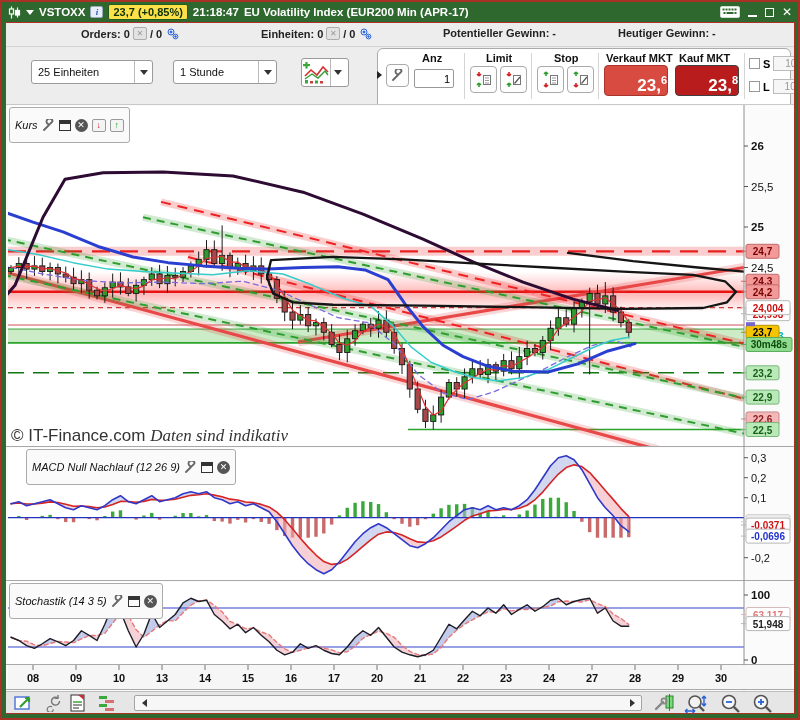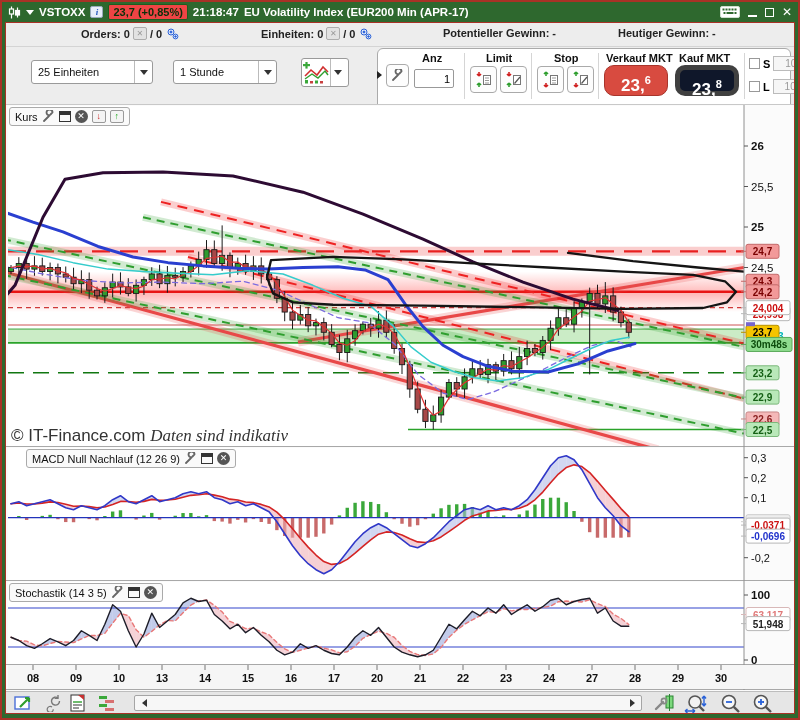--- a/index.html
+++ b/index.html
@@ -1,21 +1,21 @@
 <!DOCTYPE html>
 <html><head>
 <meta charset="utf-8">
 <style>
   * { box-sizing: border-box; margin:0; padding:0; }
   html,body { width:800px; height:720px; font-family:"Liberation Sans","DejaVu Sans",sans-serif; }
   .window { width:800px; height:720px; background:#2e682e; border:2px solid #a83226; display:flex; flex-direction:column; }
   
   .titlebar { height:20px; flex:none; display:flex; align-items:center; padding:0 6px; gap:5px; color:#fff; font-size:11.5px; font-weight:bold; }
   .tb-right { margin-left:auto; display:flex; align-items:center; gap:8px; }
-  .price-badge { background:#ef4444; border:1px solid #1e5c1e; color:#0a300a; padding:0 4px; border-radius:2px; font-size:11px; line-height:14px; }
+  .price-badge { background:#fde047; border:1px solid #1e5c1e; color:#0a300a; padding:0 4px; border-radius:2px; font-size:11px; line-height:14px; }
   .tri-down { width:0; height:0; border-left:4px solid transparent; border-right:4px solid transparent; border-top:5px solid #fff; display:inline-block; }
   .info-ic { background:#e8eef8; color:#2255bb; border:1px solid #9ab; width:13px; height:12px; font-size:9px; text-align:center; line-height:11px; border-radius:2px; font-style:italic; font-family:"Liberation Serif",serif; }
   .win-btn { color:#fff; font-size:12px; line-height:12px; font-weight:bold; }
   .minic { display:inline-block; width:9px; height:9px; border-bottom:2px solid #fff; }
   .maxic { display:inline-block; width:9px; height:9px; border:1.5px solid #fff; }
   
   .frame { flex:1; margin:0 3px 4px 3px; border:1px solid #a83226; background:#ededed; display:flex; flex-direction:column; overflow:hidden; }
   .statusrow { height:24px; flex:none; position:relative; background:#ededed; border-bottom:1px solid #d4d4d4; font-size:11px; font-weight:bold; color:#222; }
   .statusrow .blk { position:absolute; top:4px; display:flex; align-items:center; gap:3px; }
   .dis-ic { width:14px; height:13px; background:#e2e2e2; border:1px solid #adadad; color:#9a9a9a; font-size:8px; text-align:center; line-height:11px; border-radius:2px; }
@@ -24,31 +24,31 @@
   .ddl { position:absolute; top:13px; height:24px; background:#fff; border:1px solid #9a9a9a; border-radius:3px; font-size:11px; color:#111; display:flex; align-items:center; }
   .ddl .txt { padding:0 6px; flex:1; }
   .ddl .arr { width:18px; height:100%; border-left:1px solid #bbb; display:flex; align-items:center; justify-content:center; }
   .tri-d2 { width:0; height:0; border-left:4px solid transparent; border-right:4px solid transparent; border-top:5px solid #333; }
   .chartbtn { position:absolute; left:295px; top:11px; width:48px; height:29px; background:#fff; border:1px solid #9a9a9a; border-radius:3px; display:flex; align-items:center; }
   .tradepanel { position:absolute; right:3px; top:1px; width:414px; height:64px; background:#fff; border:1px solid #aaa; border-radius:6px; font-size:11px; }
   .tp-lbl { position:absolute; top:3px; font-weight:bold; color:#111; font-size:11px; }
   .tp-sep { position:absolute; top:4px; height:46px; width:1px; background:#d5d5d5; }
   .sq-btn { position:absolute; top:17px; width:27px; height:27px; background:#fdfdfd; border:1px solid #aaa; border-radius:4px; display:flex; align-items:center; justify-content:center; }
   .anz-input { position:absolute; left:36px; top:20px; width:40px; height:19px; border:1px solid #999; border-radius:2px; font-size:11px; text-align:right; padding-right:3px; }
-  .mkt-btn { position:absolute; top:16px; width:64px; height:31px; border-radius:10px; color:#fff; text-align:center; font-weight:bold; font-size:17px; line-height:29px; }
+  .mkt-btn { position:absolute; top:16px; width:64px; height:31px; border-radius:4px; color:#fff; text-align:right; font-weight:bold; font-size:17px; line-height:29px; }
   .sell { background:#d84b40; border:1px solid #a8352c; }
-  .buy { background:#0f172a; border:5px solid #404040; }
+  .buy { background:#b91c1c; border:1px solid #404040; }
   .mkt-btn sup { font-size:11px; }
   .slrow { position:absolute; display:flex; align-items:center; gap:3px; }
   .cbx { width:11px; height:11px; border:1px solid #999; background:#fff; display:inline-block; }
   .mini-in { width:26px; height:15px; border:1px solid #bbb; background:#f6f6f6; color:#999; font-size:10px; text-align:right; padding-right:2px; }
   .tri-r { width:0; height:0; border-top:4px solid transparent; border-bottom:4px solid transparent; border-left:5px solid #222; display:inline-block; }
   
   .chartarea { height:587px; flex:none; position:relative; background:#fff; border-top:1px solid #c8c8c8; }
-  .hdrbox { position:absolute; background:#fafafa; border:1px solid #aaa; border-radius:3px; height:19px; display:flex; align-items:center; gap:4px; padding:0 5px; font-size:11px; color:#111; }
+  .hdrbox { position:absolute; background:#fafafa; border:1px solid #aaa; border-radius:3px; height:19px; display:flex; align-items:center; gap:4px; padding:17px 5px; font-size:11px; color:#111;font-style:italic; }
   .hl-tag { position:absolute; background:#dff5df; border:1px solid #7cbf7c; height:17px; line-height:15px; font-size:11px; color:#111; padding:0 5px; }
   .copyright { position:absolute; font-size:17px; color:#333; }
   .copyright i { font-family:"Liberation Serif",serif; }
   .close-ic { width:13px; height:13px; background:#555; border-radius:50%; color:#fff; font-size:9px; line-height:13px; text-align:center; font-weight:bold; }
   .winic { width:12px; height:11px; border:1.5px solid #333; border-top:4px solid #333; }
   .arrbtn { width:14px; height:13px; border:1px solid #999; border-radius:2px; background:#f4f4f4; text-align:center; line-height:11px; font-size:9px; font-weight:bold; }
   .arrbtn.red { color:#c22; } .arrbtn.green { color:#2a2; }
   
   .bottombar { height:24px; flex:none; position:relative; background:#e6e6e6; border-top:1px solid #bdbdbd; }
   .bb-ic { position:absolute; top:2px; }

